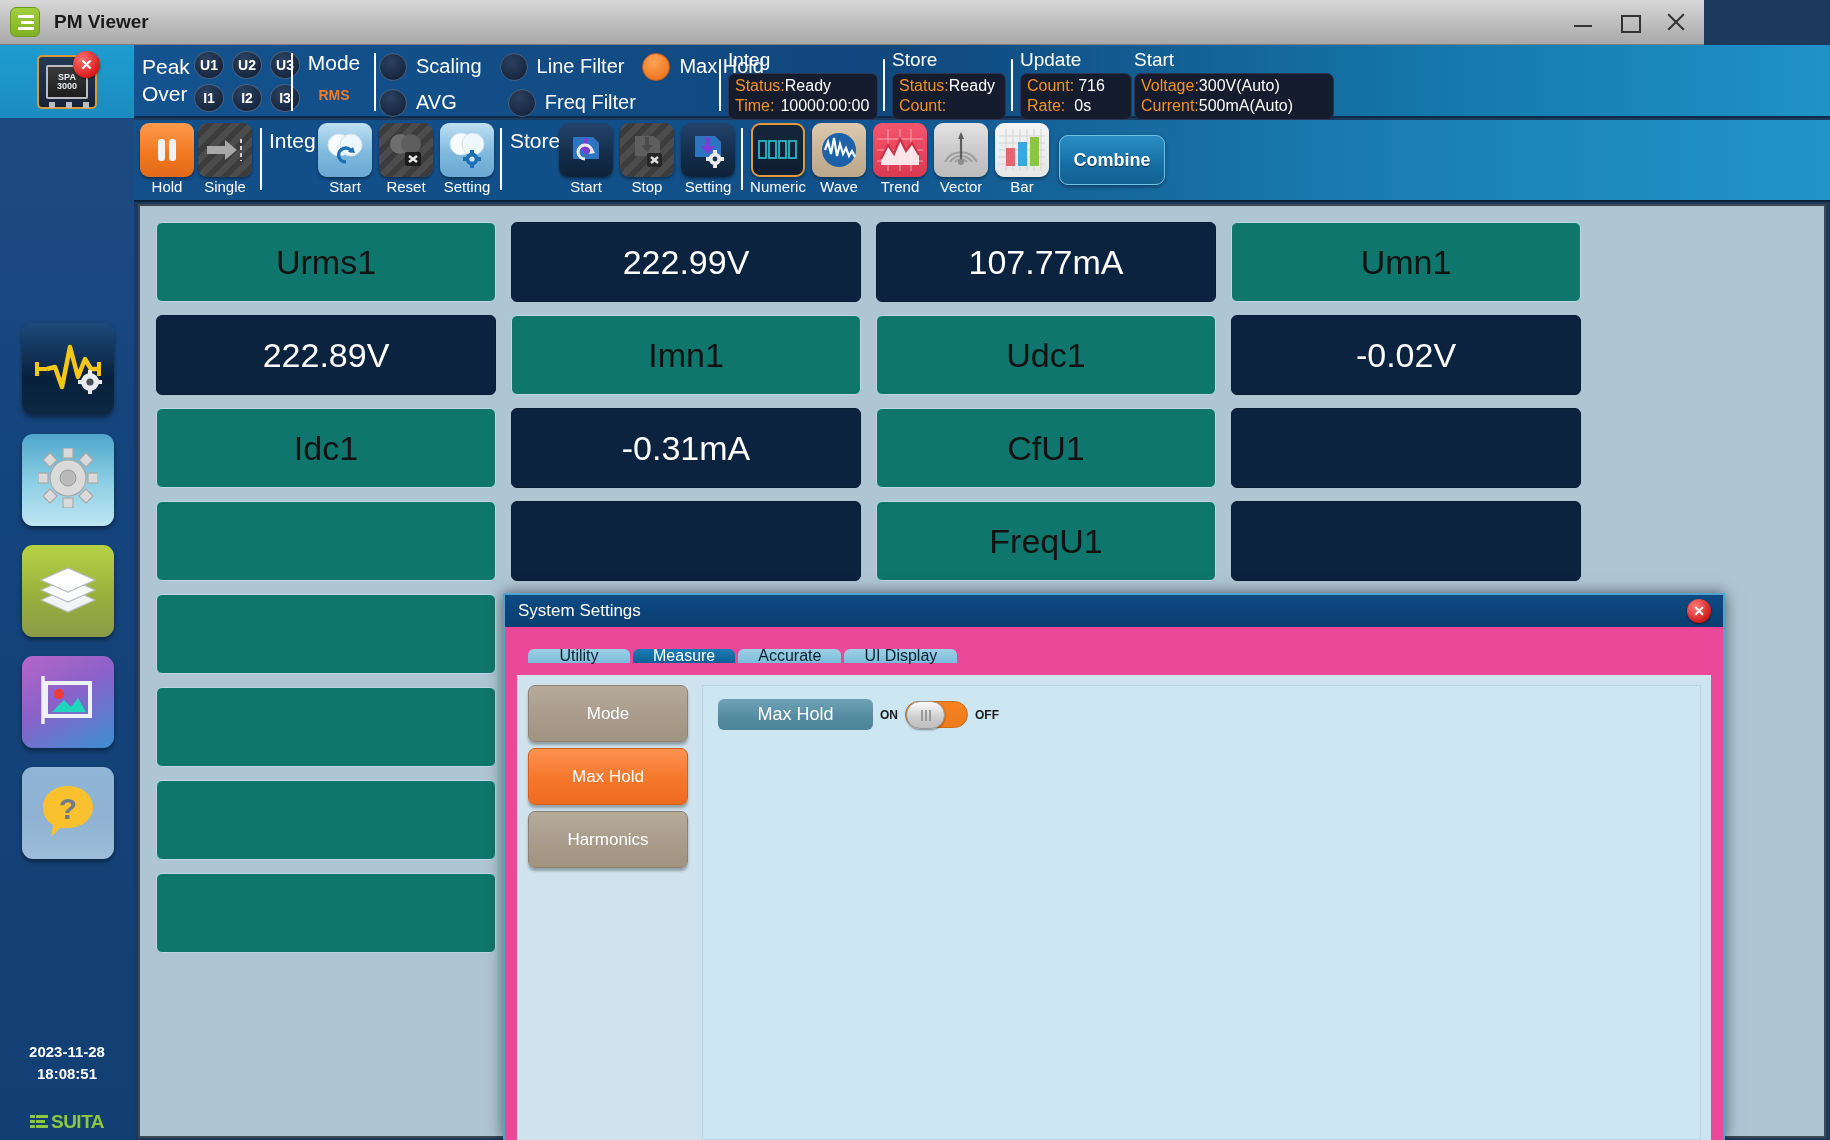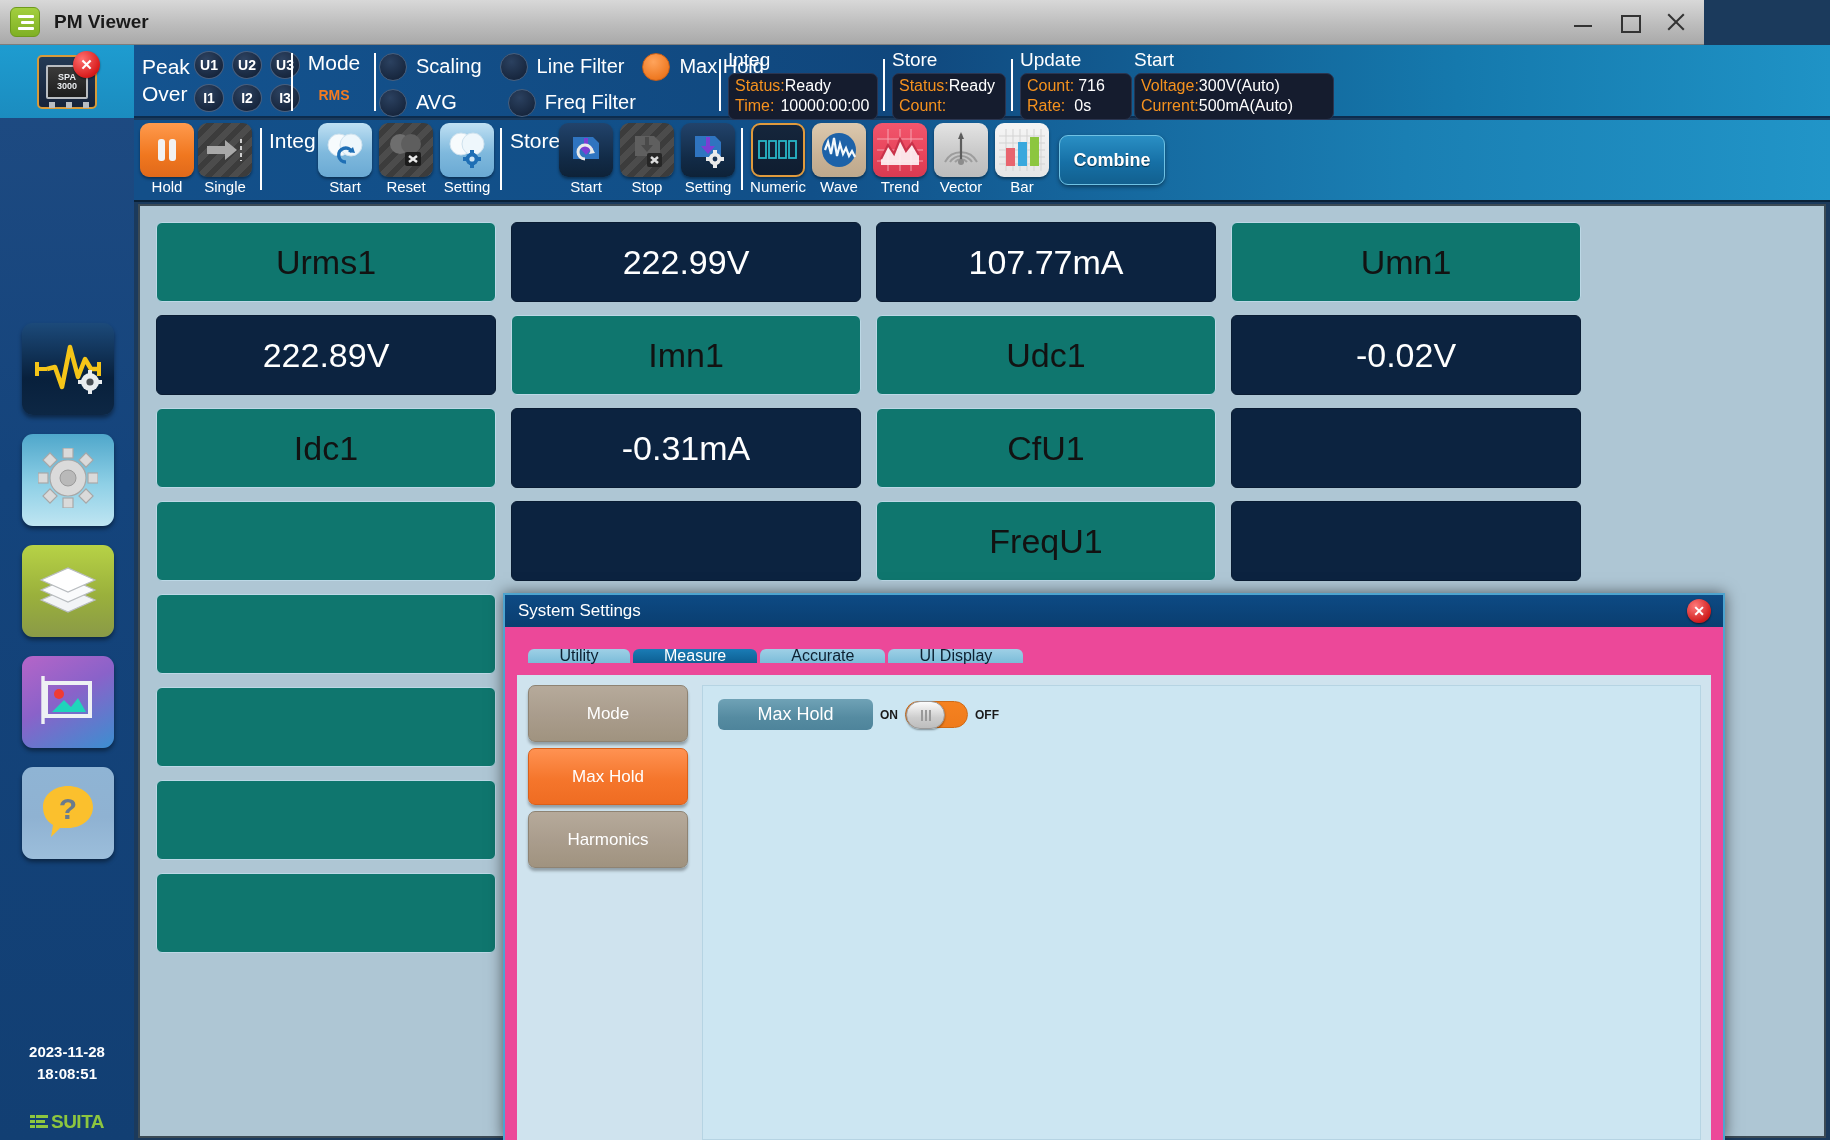--- a/index.html
+++ b/index.html
@@ -230,21 +230,21 @@
   .dlg-title span { color:#fff; font-size:17px; margin-left:13px; }
   .dlg-close {
     position:absolute; right:12px; top:4px; width:24px; height:24px; border-radius:50%;
     background: radial-gradient(circle at 35% 30%, #ff7a7a, #d01d1d 70%, #980f0f);
     color:#fff; font-size:14px; font-weight:bold;
     display:flex; align-items:center; justify-content:center;
     box-shadow: 0 1px 2px rgba(0,0,0,.6);
   }
   .dlg-tabs { position:absolute; left:23px; top:54px; display:flex; gap:3px; }
   .dlg-tab {
-    height:14px; padding:0 31px; border-radius:6px 6px 0 0;
+    height:14px; padding:0 20px; border-radius:6px 6px 0 0;
     background: linear-gradient(#9ed0e6, #7bbcd9);
     color:#0d2030; font-size:16px;
     display:flex; align-items:center; justify-content:center;
     min-width:102px;
   }
   .dlg-tab.active {
     background: linear-gradient(#1a7cb5, #0d5f93);
     color:#fff;
   }
   .dlg-body {

